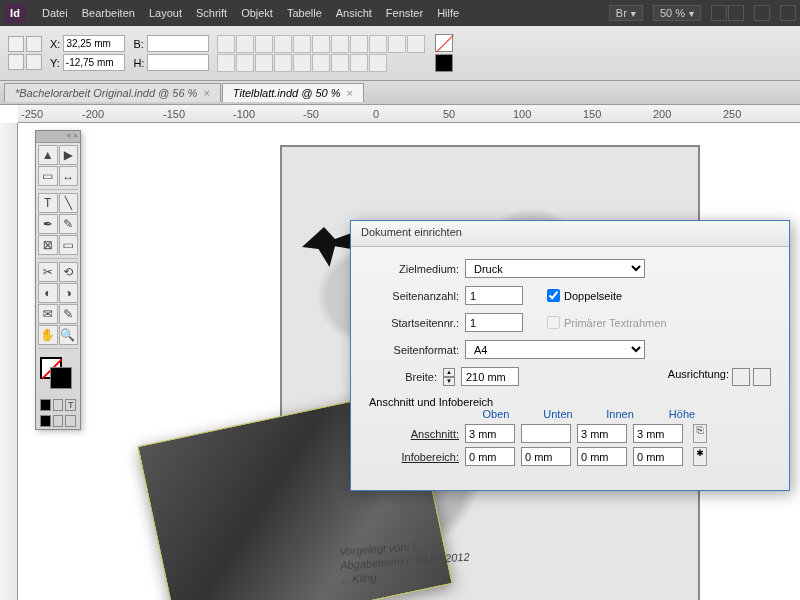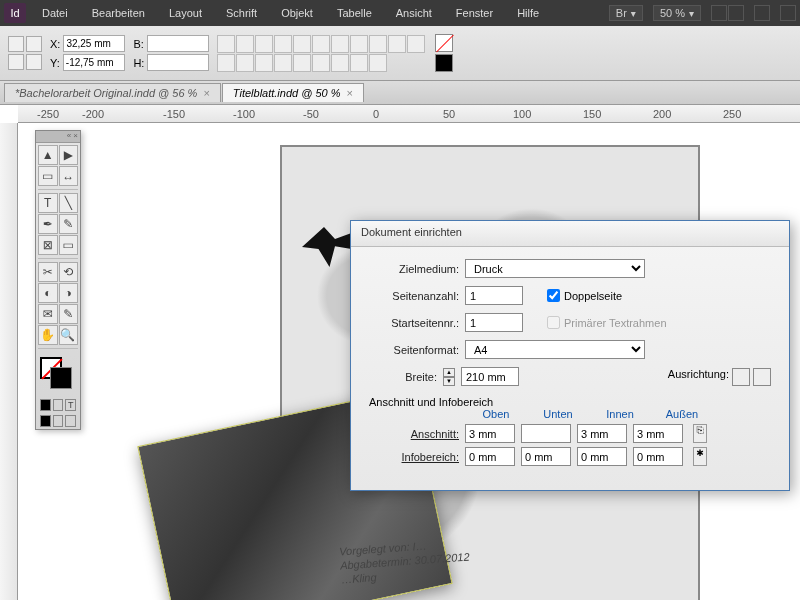--- a/index.html
+++ b/index.html
@@ -1,19 +1,19 @@
 <!DOCTYPE html>
 <html><head>
 <meta charset="utf-8">
 <style>
 * { margin:0; padding:0; box-sizing:border-box; font-family:"Segoe UI",Tahoma,sans-serif; font-size:11px; -webkit-user-select:none }
 body { width:800px; height:600px; background:#e8e8e8; overflow:hidden; position:relative }
 .topbar { height:26px; background:#3a3a3a; display:flex; align-items:center; padding:0 4px; gap:8px }
-.id-logo { width:22px; height:20px; background:#492b49; color:#fff; display:flex; align-items:center; justify-content:center; font-weight:normal; font-size:11px; border-radius:2px }
-.menu { color:#ddd; display:flex; gap:24px; margin-left:8px }
+.id-logo { width:22px; height:20px; background:#492b49; color:#fff; display:flex; align-items:center; justify-content:center; font-weight:bold; font-size:11px; border-radius:2px }
+.menu { color:#ddd; display:flex; gap:14px; margin-left:8px }
 .menu span { cursor:default }
 .top-right { margin-left:auto; display:flex; align-items:center; gap:10px; color:#ccc }
 .top-right .box { border:1px solid #555; background:#444; padding:1px 6px; font-size:10px; display:flex; align-items:center; gap:4px }
 .tg { display:flex; gap:1px }
 .tg span { width:16px; height:16px; border:1px solid #555; background:#3a3a3a }
 .ctrlbar { height:55px; background:linear-gradient(#e8e8e8,#d8d8d8); border-bottom:1px solid #999; display:flex; align-items:center; padding:2px 8px; gap:8px }
 .icongrid { display:grid; grid-template-columns:repeat(2,16px); gap:2px }
 .icongrid span { width:16px; height:16px; border:1px solid #aaa; background:#f0f0f0 }
 .xy { display:flex; flex-direction:column; gap:2px; font-size:10px }
 .xy div { display:flex; align-items:center; gap:3px }
@@ -170,21 +170,21 @@
       <span class="x">×</span>
     </div>
   <div class="tab active">
       <span>Titelblatt.indd @ 50 %</span>
       <span class="x">×</span>
     </div>
 </div>
 
 <div class="canvas">
   <div class="ruler-h">
-    <span style="left:19px">-250</span>
+    <span style="left:3px">-250</span>
       <span style="left:64px">-200</span>
       <span style="left:145px">-150</span>
       <span style="left:215px">-100</span>
       <span style="left:285px">-50</span>
       <span style="left:355px">0</span>
       <span style="left:425px">50</span>
       <span style="left:495px">100</span>
       <span style="left:565px">150</span>
       <span style="left:635px">200</span>
       <span style="left:705px">250</span>
@@ -282,21 +282,21 @@
           <span></span>
           <span></span>
         </div>
     </div>
     <div class="group">
       <div class="legend">Anschnitt und Infobereich</div>
       <div class="hdrs">
         <span>Oben</span>
         <span>Unten</span>
         <span>Innen</span>
-        <span>Außen</span>
+        <span>Höhe</span>
       </div>
       <div class="bleedrow">
         <label>Anschnitt:</label>
         <input class="hl" value="3 mm" style="">
         <input class="hl sel" value="3 mm" style="">
         <input class="hl" value="3 mm" style="">
         <input class="hl" value="3 mm" style="">
         <div class="link">⎘</div>
       </div>
       <div class="bleedrow">

